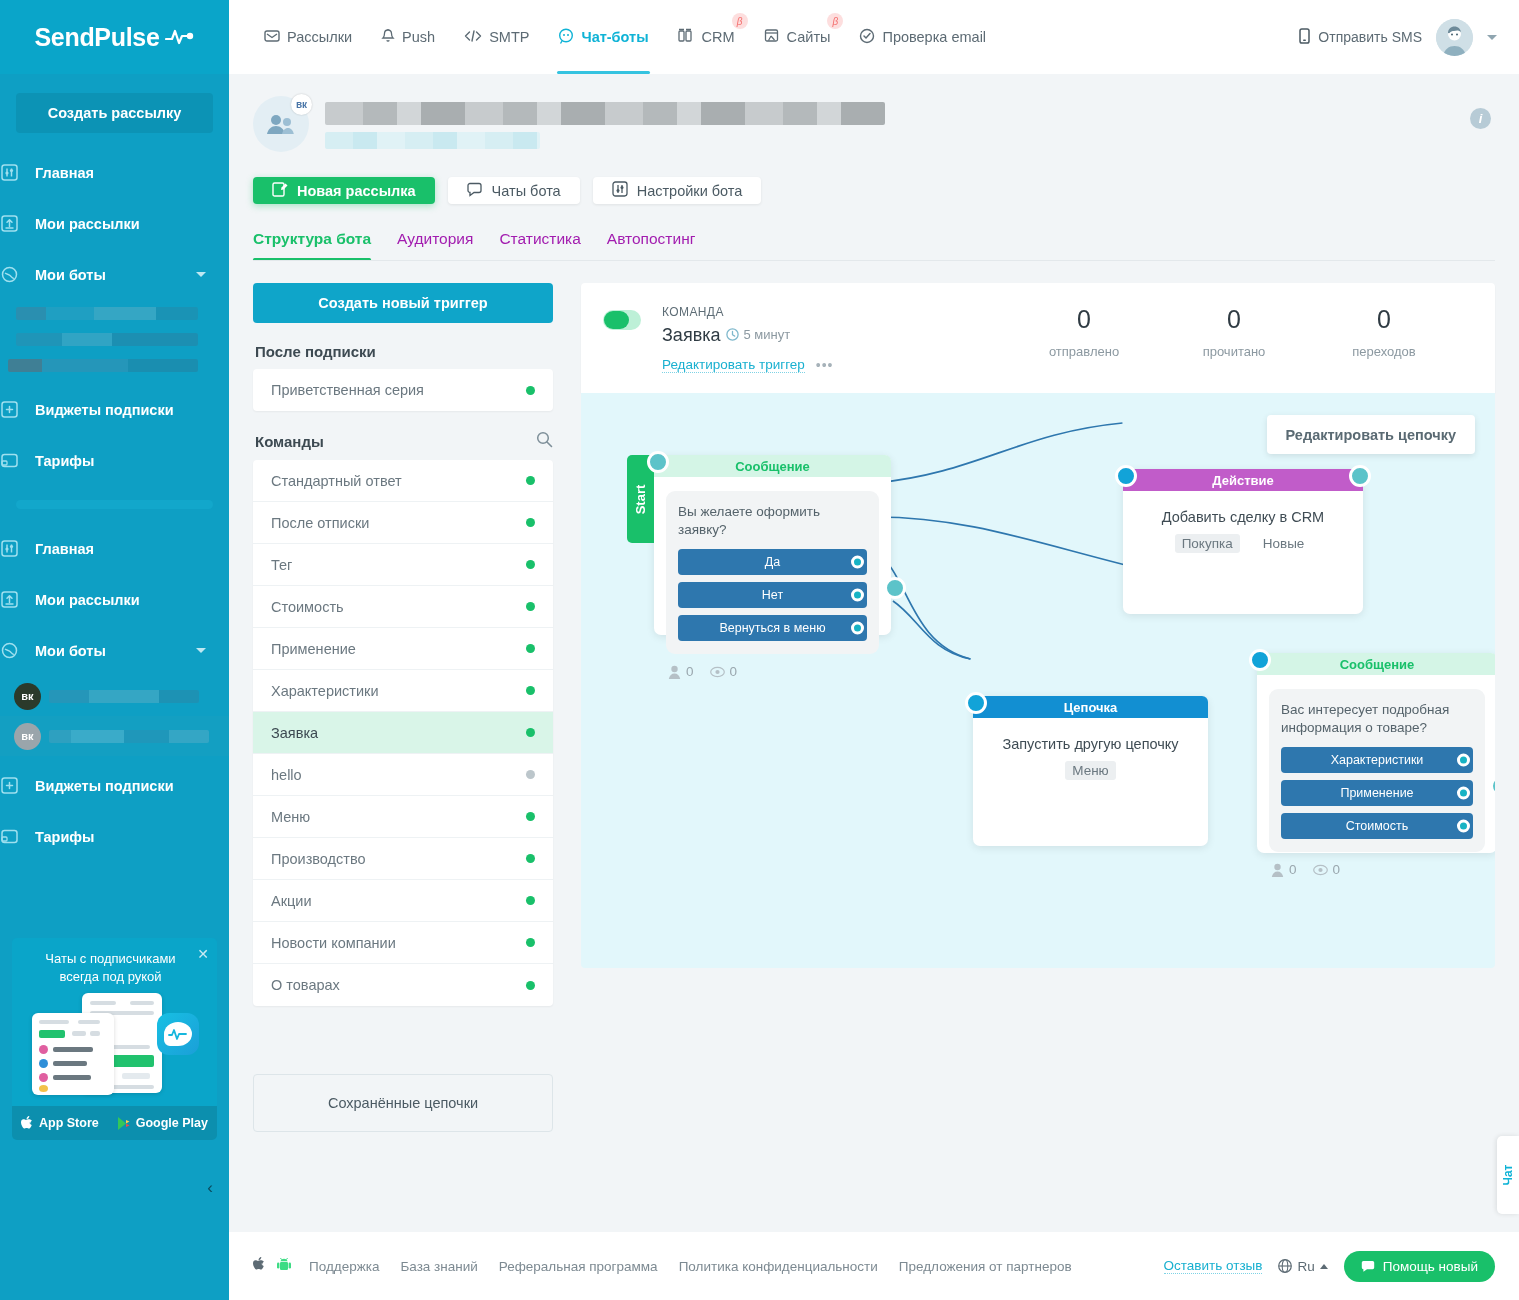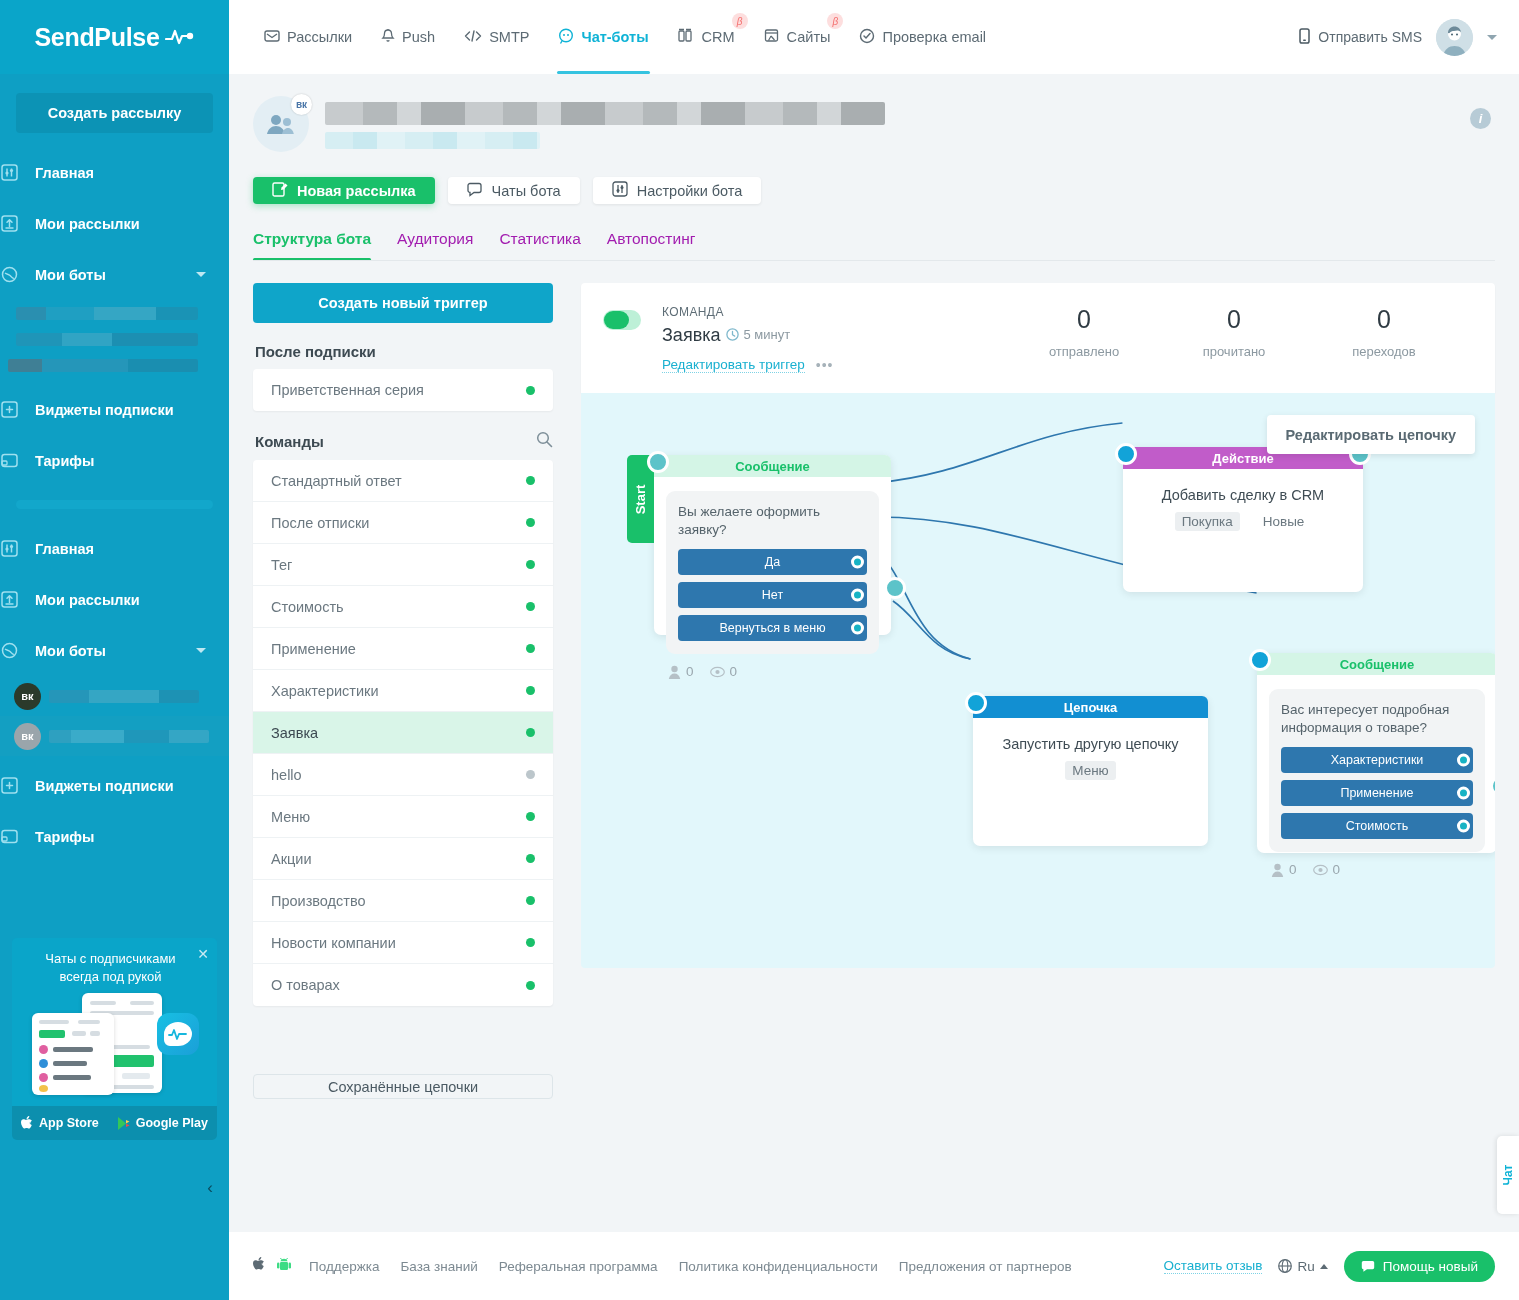--- a/index.html
+++ b/index.html
@@ -177,21 +177,21 @@
   .trig-card { background: #fff; border-radius: 4px; overflow: hidden; box-shadow: 0 1px 2px rgba(0,0,0,.05); }
   .trig-item {
     height: 42px; display: flex; align-items: center; padding: 0 18px;
     font-size: 14.5px; color: #6b7880; cursor: pointer; border-bottom: 1px solid #eef2f4;
   }
   .trig-item:last-child { border-bottom: none; }
   .trig-item.sel { background: #d9f5e8; color: #3d4a52; }
   .dot { width: 9px; height: 9px; border-radius: 50%; margin-left: auto; background: #19c06a; }
   .dot.grey { background: #bcc6cb; }
   .saved-btn {
-    margin-top: 22px; height: 25px; background: #f2f5f7; border: 1px solid #dde5e9;
+    margin-top: 22px; height: 58px; background: #f2f5f7; border: 1px solid #dde5e9;
     border-radius: 4px; color: #4b5a63; font-size: 14.5px;
     display: flex; align-items: center; justify-content: center; cursor: pointer;
   }
 
   
   .flow-panel { flex: 1; position: relative; }
   .trig-head {
     background: #fff; border-radius: 4px 4px 0 0; height: 110px; display: flex;
     align-items: flex-start; padding: 22px 36px 0 22px; box-shadow: 0 1px 2px rgba(0,0,0,.05);
   }
@@ -690,25 +690,25 @@
               </div>
             <div class="trig-item">
                 <span>hello</span>
                 <i class="dot grey"></i>
               </div>
             <div class="trig-item">
                 <span>Меню</span>
                 <i class="dot"></i>
               </div>
             <div class="trig-item">
+                <span>Производство</span>
+                <i class="dot"></i>
+              </div>
+            <div class="trig-item">
                 <span>Акции</span>
-                <i class="dot"></i>
-              </div>
-            <div class="trig-item">
-                <span>Производство</span>
                 <i class="dot"></i>
               </div>
             <div class="trig-item">
                 <span>Новости компании</span>
                 <i class="dot"></i>
               </div>
             <div class="trig-item">
                 <span>О товарах</span>
                 <i class="dot"></i>
               </div>
@@ -802,21 +802,21 @@
                 <span>
                   <svg width="15" height="12" viewBox="0 0 15 12">
                       <ellipse cx="7.5" cy="6" rx="6.8" ry="4.6" fill="none" stroke="#b5c0c6" stroke-width="1.2"></ellipse>
                       <circle cx="7.5" cy="6" r="2.1" fill="#b5c0c6"></circle>
                     </svg>
                   <span>0</span>
                 </span>
               </div>
             </div>
 
-            <div class="node" style="left:542px; top:54px; width:240px; height:145px;">
+            <div class="node" style="left:542px; top:76px; width:240px; height:145px;">
               <div class="node-head act">Действие</div>
               <div class="port blue" style="left:-8px; top:-4px;"></div>
               <div class="port teal" style="right:-8px; top:-4px;"></div>
               <div class="node-body-center">
                 <div class="node-title">Добавить сделку в CRM</div>
                 <div class="chips">
                   <span class="chip">Покупка</span>
                   <span class="chip plain">Новые</span>
                 </div>
               </div>

